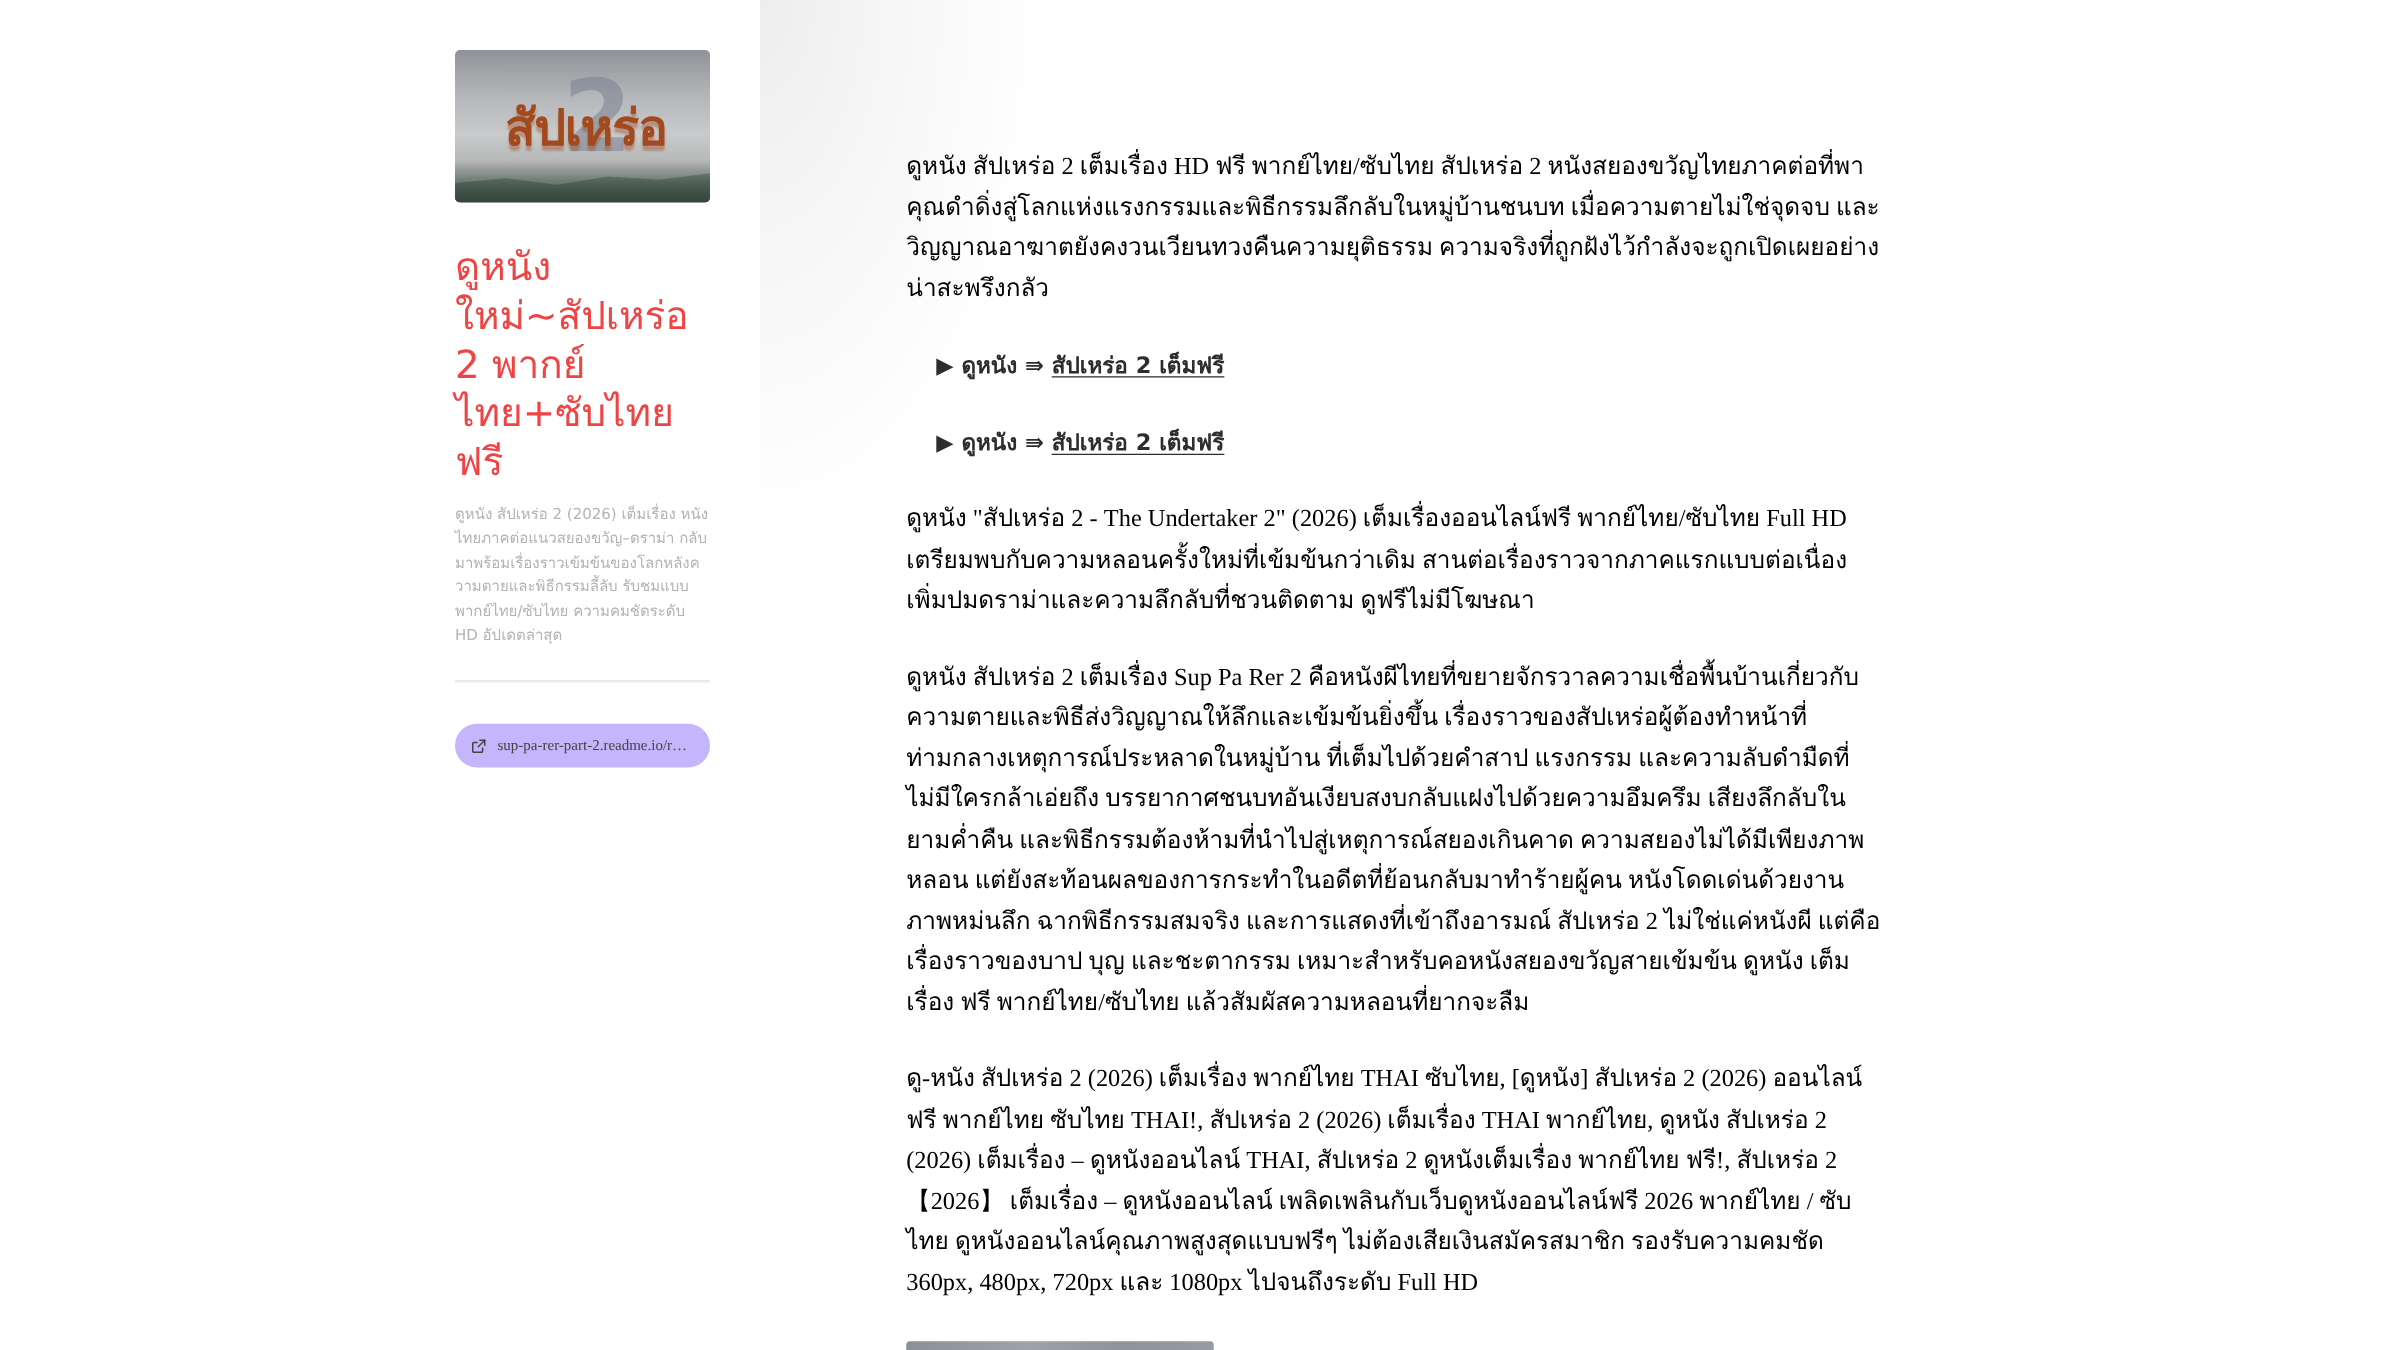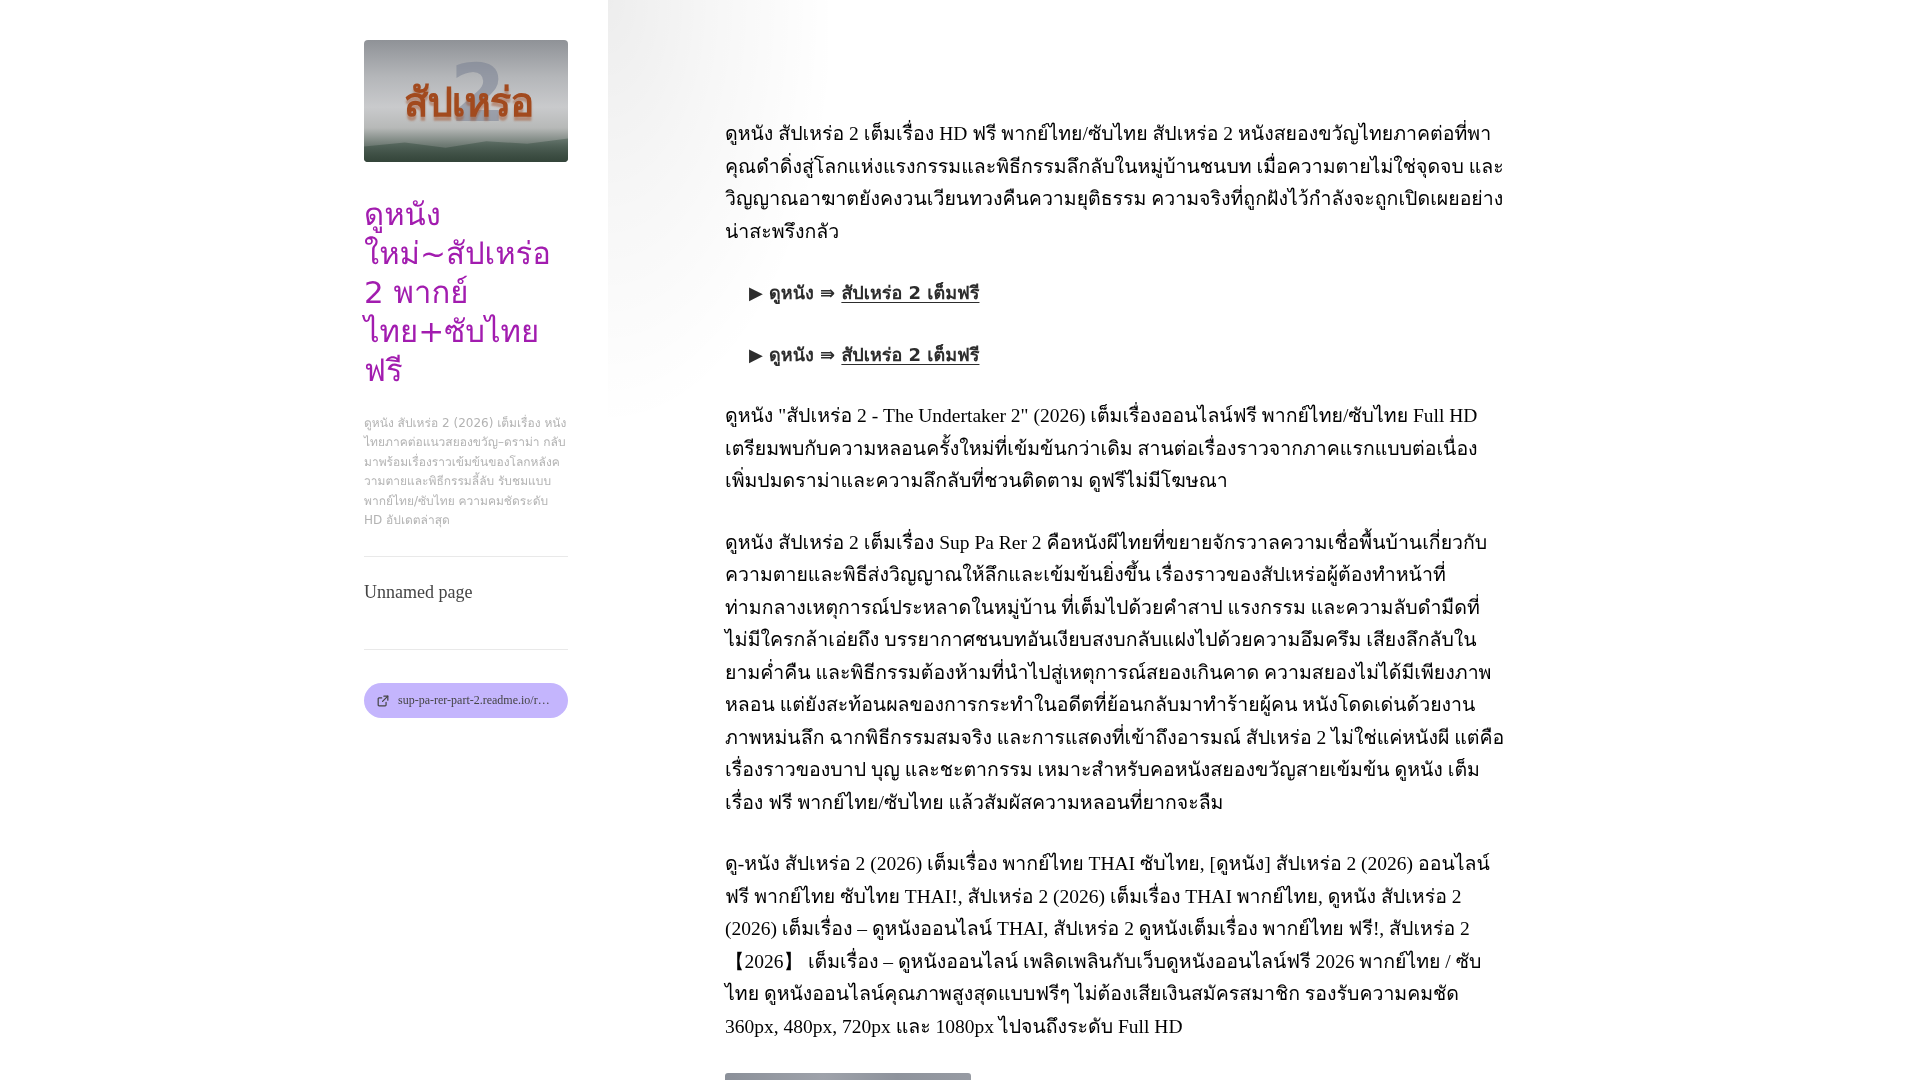--- a/index.html
+++ b/index.html
@@ -23,24 +23,24 @@
     position: absolute; left: 40px; top: 30px; font-family: "DejaVu Sans", sans-serif; font-size: 40px; font-weight: bold;
     color: #a24a1e; letter-spacing: -1px; text-shadow: 0 4px 2px rgba(162,74,30,0.45);
   }
   .logo .hills {
     position: absolute; left: 0; bottom: 0; width: 100%; height: 26px;
     background: linear-gradient(180deg, rgba(90,110,100,0.6), #34453a);
     clip-path: polygon(0 40%, 20% 25%, 40% 45%, 60% 20%, 80% 30%, 100% 10%, 100% 100%, 0 100%);
   }
 
   .site-title {
-    margin-top: 33px; font-family: "DejaVu Sans", sans-serif; font-size: 31px; line-height: 39px; color: #a21caf; font-weight: normal;
+    margin-top: 33px; font-family: "DejaVu Sans", sans-serif; font-size: 31px; line-height: 39px; color: #ef4444; font-weight: normal;
   }
   .site-desc {
-    margin-top: 24px; font-family: "DejaVu Sans", sans-serif; font-size: 12px; line-height: 19.4px; color: #b3b3b3;
+    margin-top: 12px; font-family: "DejaVu Sans", sans-serif; font-size: 12px; line-height: 19.4px; color: #b3b3b3;
   }
   .divider { height: 1px; background: #e9e9e9; width: 204px; }
   .divider.d1 { margin-top: 26px; }
   .nav-item {
     display: block; font-size: 18px; color: #444; padding-top: 25px; height: 92px; cursor: pointer;
   }
   .link-chip {
     margin-top: 33px; height: 35px; border-radius: 18px; background: #c4b5fd; display: flex; align-items: center;
     padding: 0 12px; font-size: 12px; color: #444; cursor: pointer; white-space: nowrap; overflow: hidden;
   }
@@ -71,21 +71,20 @@
     <div class="logo" title="สัปเหร่อ 2 poster">
       <span class="num">2</span>
       <span class="word">สัปเหร่อ</span>
       <span class="hills"></span>
     </div>
 
     <h1 class="site-title">ดูหนัง ใหม่~สัปเหร่อ 2 พากย์ ไทย+ซับไทย ฟรี</h1>
     <p class="site-desc">ดูหนัง สัปเหร่อ 2 (2026) เต็มเรื่อง หนังไทยภาคต่อแนวสยองขวัญ–ดราม่า กลับมาพร้อมเรื่องราวเข้มข้นของโลกหลังความตายและพิธีกรรมลี้ลับ รับชมแบบพากย์ไทย/ซับไทย ความคมชัดระดับ HD อัปเดตล่าสุด</p>
 
     <div class="divider d1"></div>
-    <a class="nav-item">Unnamed page</a>
     <div class="divider"></div>
 
     <div class="link-chip">
       <svg viewBox="0 0 16 16" fill="none" stroke="#444" stroke-width="1.4" stroke-linecap="round" stroke-linejoin="round">
         <path d="M9 2.5h4.5V7"></path>
         <path d="M13.5 2.5L7.5 8.5"></path>
         <path d="M11.5 9.5v3a1 1 0 0 1-1 1h-7a1 1 0 0 1-1-1v-7a1 1 0 0 1 1-1h3"></path>
       </svg>
       <span>sup-pa-rer-part-2.readme.io/r…</span>
     </div>

